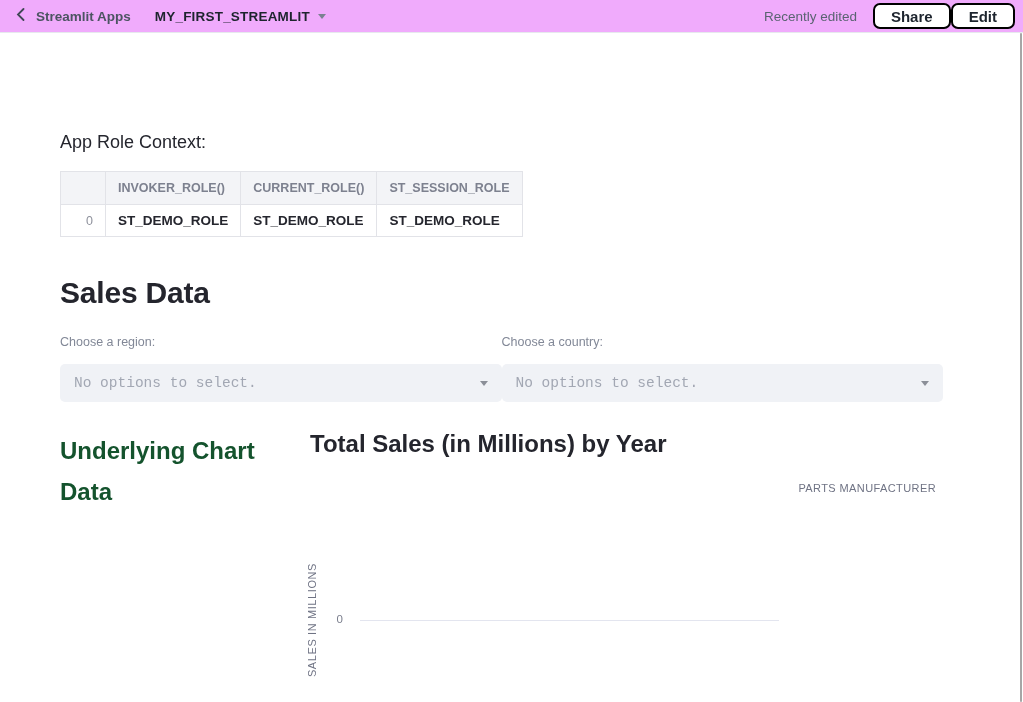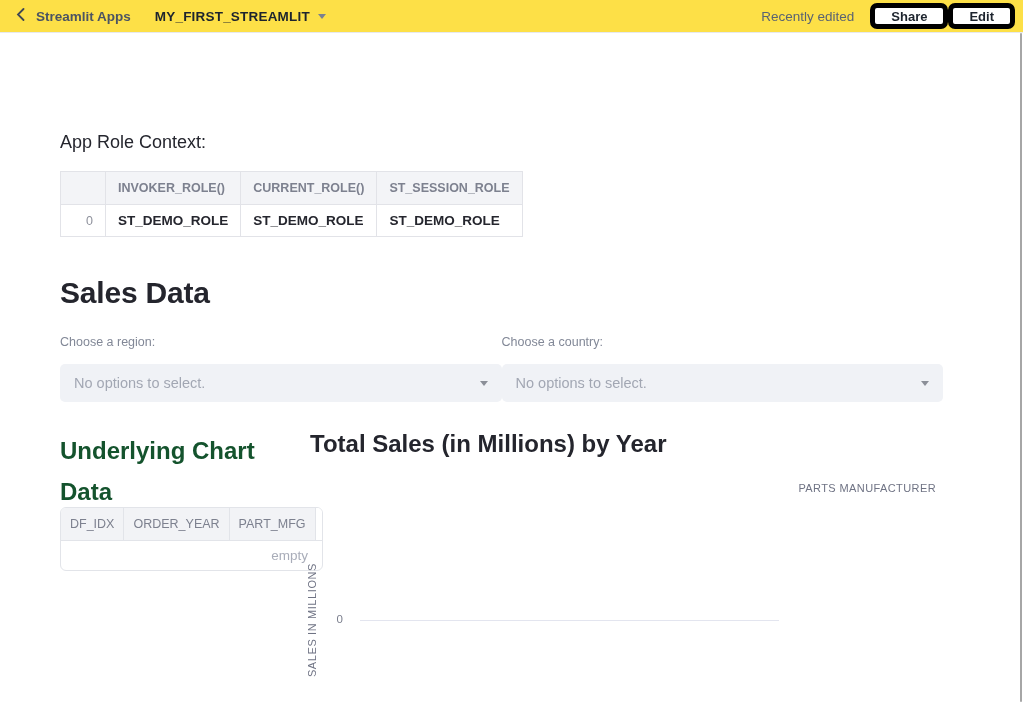--- a/index.html
+++ b/index.html
@@ -11,34 +11,34 @@
     overflow: hidden;
     color: #24252d;
   }
 
   
   .top-header {
     position: absolute; top:0; left:0; width:1023px; height:33px;
     display:flex; align-items:center;
     padding: 0 8px 0 12px;
     border-bottom: 1px solid #e7e9ee;
-    background:#fde047;
+    background:#f0abfc;
     z-index: 5;
   }
   .back-btn { display:flex; align-items:center; justify-content:center; width:16px; height:20px; cursor:pointer; }
   .crumb { font-size:13.5px; font-weight:700; color:#4c5462; margin-left:8px; white-space:nowrap; }
   .app-name-wrap { display:flex; align-items:center; margin-left:24px; cursor:pointer; }
   .app-name { font-size:13.5px; font-weight:700; color:#1d242e; letter-spacing:.2px; white-space:nowrap; }
   .caret-down { width:0; height:0; border-left:4px solid transparent; border-right:4px solid transparent; border-top:5px solid #7a8191; margin-left:8px; }
   .header-right { margin-left:auto; display:flex; align-items:center; }
   .status-text { font-size:13.5px; color:#5a6372; margin-right:16px; white-space:nowrap; }
   .hdr-btn {
     height:26px; padding:4px 16px; display:flex; align-items:center;
-    background:#fff; border:5px solid #000000; border-radius:7px;
-    font-size:13px; font-weight:600; color:#1d242e; cursor:pointer;
+    background:#fff; border:2px solid #000000; border-radius:7px;
+    font-size:15px; font-weight:600; color:#1d242e; cursor:pointer;
   }
   .hdr-btn + .hdr-btn { }
 
   
   .scrollbar-track { position:absolute; top:33px; right:0; width:6px; height:669px; background:#ffffff; }
   .scrollbar-thumb { position:absolute; top:0; right:1px; width:2px; height:669px; background:#a6a6a6; border-radius:2px; }
 
   
   .role-label { position:absolute; left:60px; top:132px; font-size:18px; color:#25262e; }
 
@@ -53,21 +53,21 @@
   .role-table td.idx { color:#8e919c; font-weight:400; font-size:12.5px; text-align:right; }
 
   .h1-title { position:absolute; left:60px; top:276px; font-size:30px; font-weight:700; color:#24252d; letter-spacing:-0.2px; }
 
   .selects-row { position:absolute; left:60px; top:335px; width:883px; display:flex; }
   .select-col { flex:1; }
   .select-label { font-size:12.5px; color:#828897; margin-bottom:15px; }
   .select-box {
     height:38px; background:#f0f2f6; border-radius:5px;
     display:flex; align-items:center; padding:0 14px;
-    font-size:14.5px; color:#a2a7b3; cursor:pointer;
+    font-size:14.5px; color:#a2a7b3; cursor:pointer;font-family:Liberation Mono, monospace;
   }
   .select-caret { margin-left:auto; width:0; height:0; border-left:4.5px solid transparent; border-right:4.5px solid transparent; border-top:5.5px solid #8b8f98; }
 
   .bottom-section { position:absolute; left:60px; top:430px; width:883px; height:272px; }
   .h2-left { position:absolute; left:0; top:0; width:250px; font-size:24px; font-weight:700; line-height:41px; color:#14532d; }
   .h2-right { position:absolute; left:250px; top:0; font-size:24px; font-weight:700; color:#24252d; white-space:nowrap; }
 
   .mini-table-wrap { position:absolute; left:0; top:77px; border:1px solid #e2e4e9; border-radius:6px; overflow:hidden; background:#fff; }
   table.mini-table { border-collapse:collapse; }
   .mini-table th {
@@ -152,36 +152,19 @@
       <span class="select-caret"></span>
     </div>
   </div>
 </div>
 
 <div class="bottom-section">
 
   <h2 class="h2-left">Underlying Chart Data</h2>
   <h2 class="h2-right">Total Sales (in Millions) by Year</h2>
 
-  <div class="mini-table-wrap">
-    <table class="mini-table">
-      <thead>
-        <tr>
-          <th>DF_IDX</th>
-          <th>ORDER_YEAR</th>
-          <th>PART_MFG</th>
-          <th class="spacer"></th>
-        </tr>
-      </thead>
-      <tbody>
-        <tr>
-          <td class="empty-cell" colspan="4">empty</td>
-        </tr>
-      </tbody>
-    </table>
-  </div>
 
   <div class="legend-title">PARTS MANUFACTURER</div>
   <div class="y-axis-title">SALES IN MILLIONS</div>
   <div class="y-tick">0</div>
   <div class="axis-line"></div>
 
 </div>
 
 </body></html>

